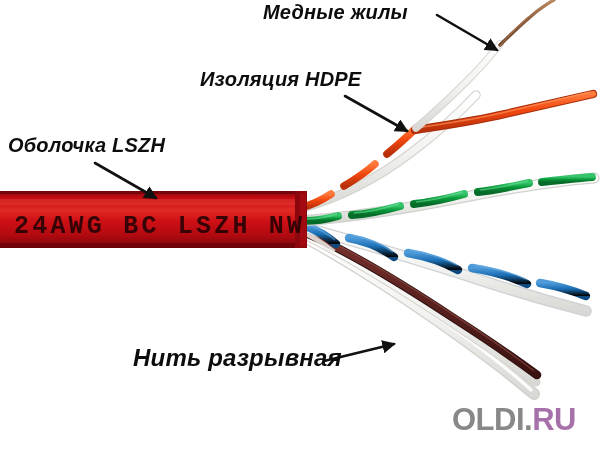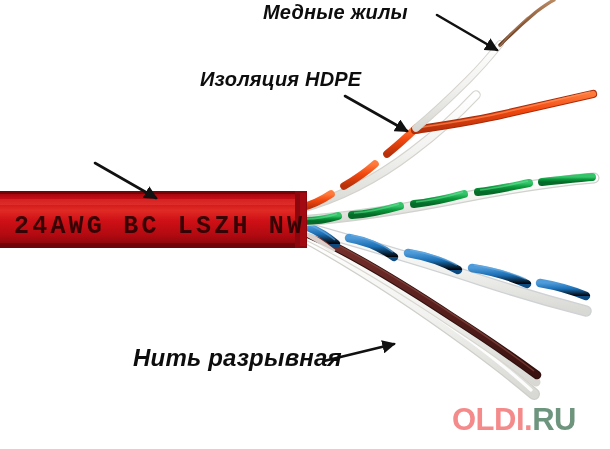--- a/index.html
+++ b/index.html
@@ -43,22 +43,22 @@
     position: absolute;
     left: 452px;
     top: 404px;
     font-family: "Liberation Sans", sans-serif;
     font-weight: bold;
     font-size: 31px;
     letter-spacing: -0.5px;
     line-height: 1;
     opacity: 0.62;
   }
-  #watermark .wm-blue { color: #ef4444; }
-  #watermark .wm-orange { color: #14532d; }
+  #watermark .wm-blue { color: #404040; }
+  #watermark .wm-orange { color: #701a75; }
 </style>
 </head>
 <body>
 
 <div id="stage">
 
   <svg id="art" viewBox="0 0 610 449">
     <defs>
       <linearGradient id="jacketGrad" x1="0" y1="0" x2="0" y2="1">
         <stop offset="0%" stop-color="#8e060c"></stop>
@@ -201,20 +201,21 @@
       <line x1="324" y1="361" x2="394" y2="344" marker-end="url(#arrowHead)"></line>
     </g>
 
     <text id="jacket-print" x="14" y="233" font-family="'Liberation Mono', monospace" font-size="25" font-weight="bold" letter-spacing="3.2" fill="#2a0305" opacity="0.92">24AWG BC LSZH NW</text>
   </svg>
 
   <div class="callout" id="label-hdpe">Изоляция HDPE</div>
 
   <div class="callout" id="label-copper">Медные жилы</div>
 
+  <div class="callout" id="label-lszh">Оболочка LSZH</div>
 
   <div class="callout" id="label-ripcord">Нить разрывная</div>
 
   <div id="watermark">
     <span class="wm-blue">OLDI.</span><span class="wm-orange">RU</span>
   </div>
 
 </div>
 
 </body></html>

